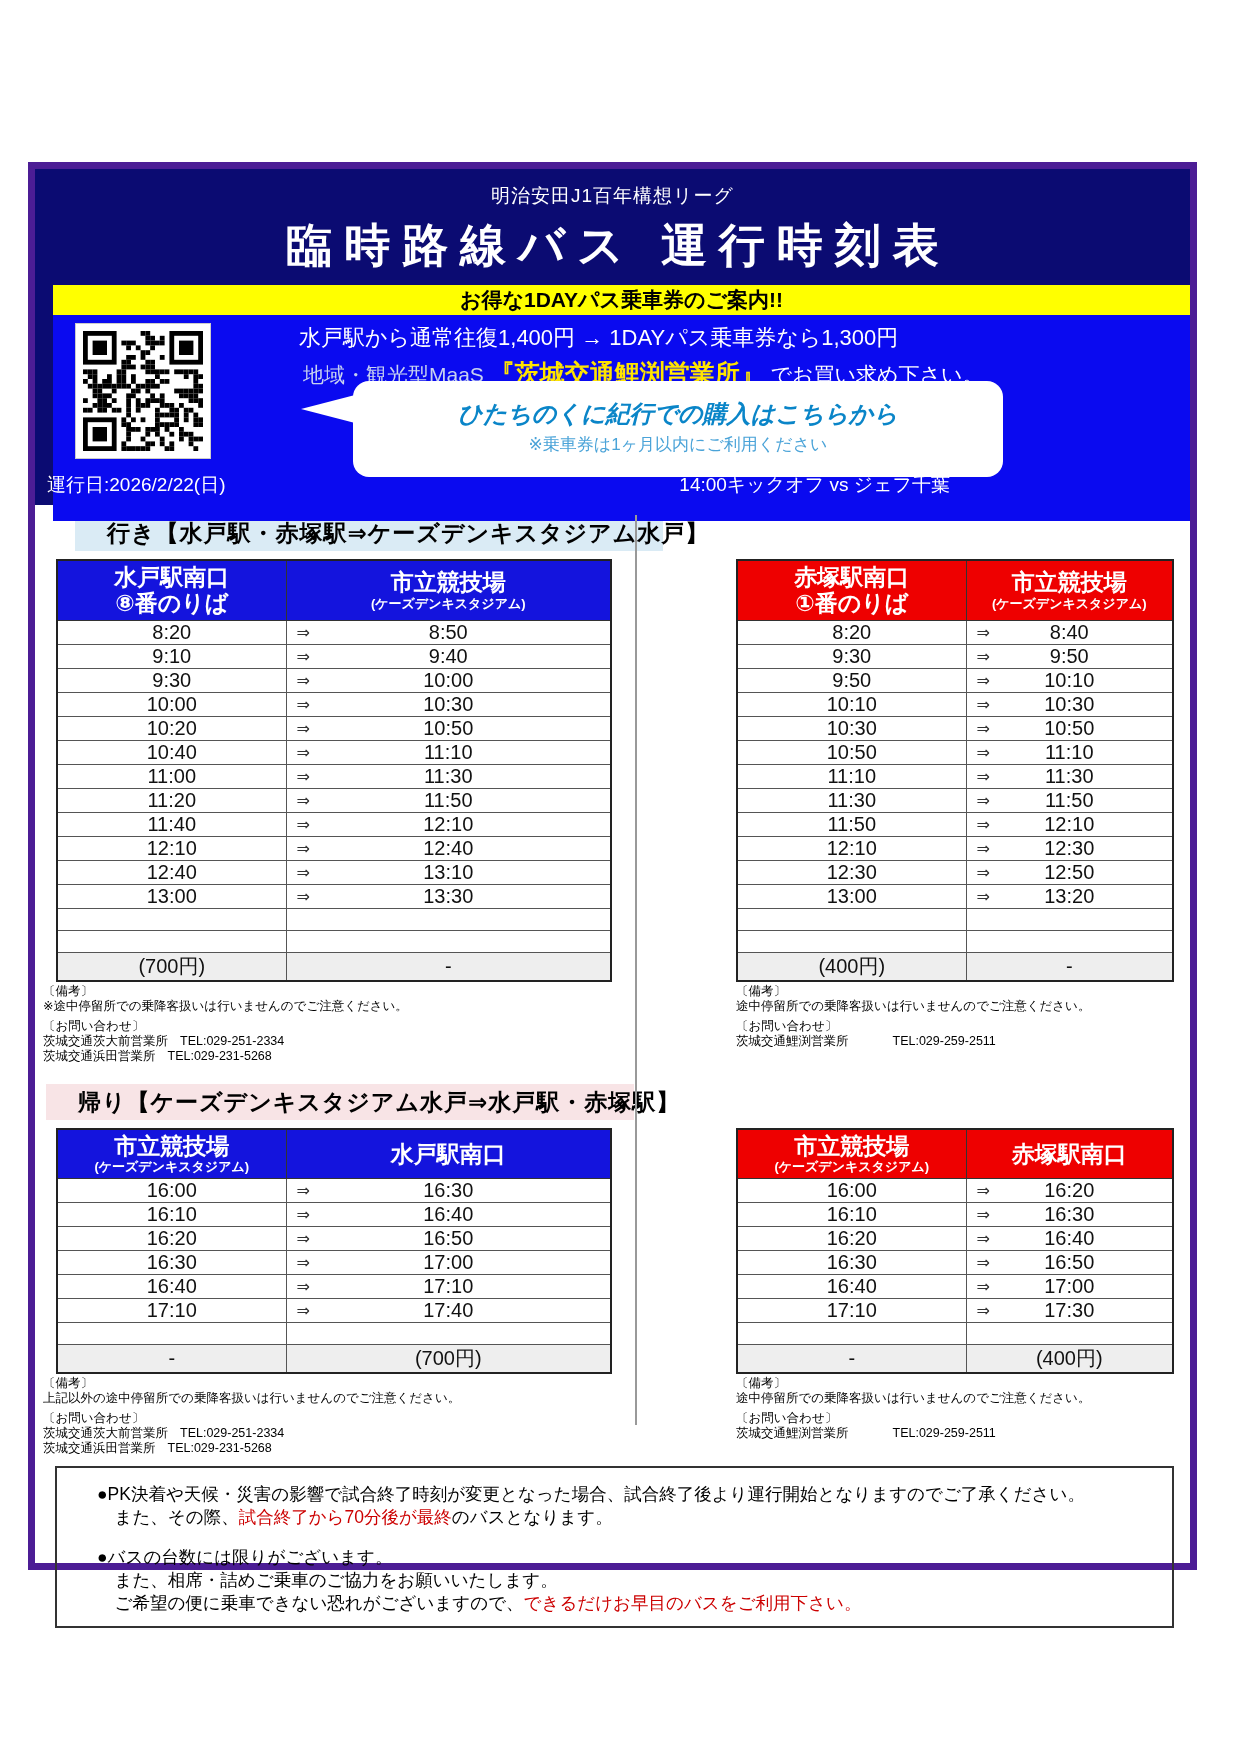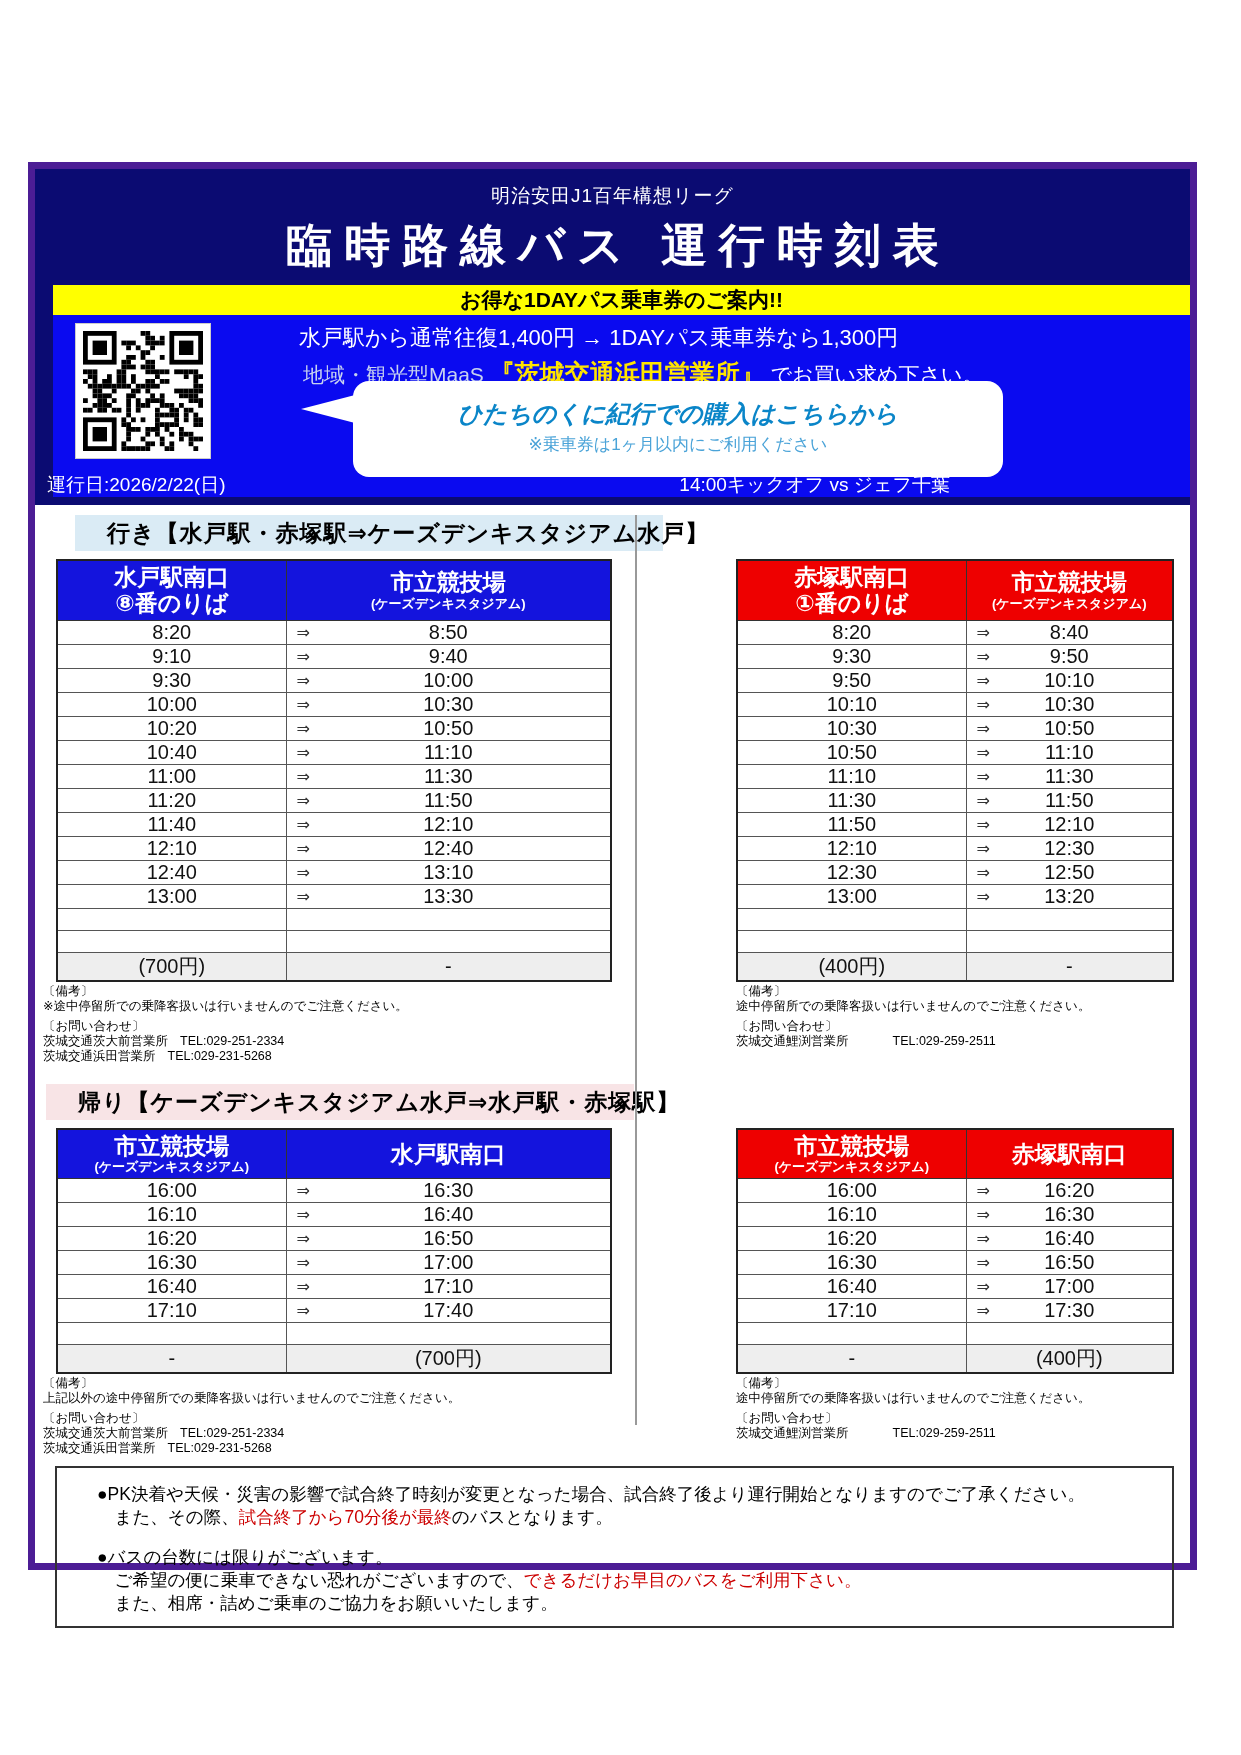--- a/index.html
+++ b/index.html
@@ -3,21 +3,21 @@
 <meta charset="utf-8">
 <style>
   html,body{margin:0;padding:0;background:#fff;}
   body{width:1241px;height:1755px;position:relative;font-family:"Liberation Sans","DejaVu Sans",sans-serif;}
   .doc{position:absolute;left:28px;top:162px;width:1169px;height:1408px;border:7px solid #4c1d95;background:#fff;box-sizing:border-box;}
   
   .navy{background:#0b0b72;height:336px;position:relative;color:#fff;}
   .league{text-align:center;padding-top:14px;font-size:19px;letter-spacing:1px;}
   .main-title{text-align:center;font-size:46px;font-weight:bold;letter-spacing:.26em;text-indent:.26em;margin-top:6px;white-space:nowrap;}
   .yellow-bar{margin-left:18px;height:30px;margin-top:8px;background:#ffff00;color:#000;font-weight:bold;font-size:21px;text-align:center;line-height:30px;}
-  .blue-block{margin-left:18px;height:182px;background:#0a0af0;position:relative;}
+  .blue-block{margin-left:18px;height:206px;background:#0a0af0;position:relative;}
   .qr-box{position:absolute;left:22px;top:8px;width:134px;height:134px;background:#fff;border:1px solid #ccc;display:flex;align-items:center;justify-content:center;}
   .promo1{position:absolute;left:246px;top:8px;font-size:22px;color:#fff;white-space:nowrap;}
   .promo2{position:absolute;left:250px;top:42px;font-size:21px;white-space:nowrap;}
   .p2-prefix{color:#c7d2f0;}
   .p2-em{color:#ffe400;font-weight:bold;font-size:25px;}
   .p2-suffix{color:#fff;}
   .bubble{position:absolute;left:300px;top:66px;width:650px;height:96px;background:#fff;border-radius:16px;}
   .bubble-tail{position:absolute;left:-52px;top:14px;width:0;height:0;border-top:14px solid transparent;border-bottom:14px solid transparent;border-right:54px solid #fff;}
   .bubble-main{text-align:center;margin-top:17px;font-size:24px;font-weight:bold;color:#0a85c8;font-style:italic;}
   .bubble-sub{text-align:center;margin-top:3px;font-size:17px;color:#4aa3d8;}
@@ -284,21 +284,21 @@
             <rect x="100.7" y="5.3" width="26.5" height="26.5" fill="#fff"></rect>
             <rect x="106" y="10.6" width="15.899999999999999" height="15.899999999999999" fill="#000"></rect>
             <rect x="0" y="95.39999999999999" width="37.1" height="37.1" fill="#000"></rect>
             <rect x="5.3" y="100.7" width="26.5" height="26.5" fill="#fff"></rect>
             <rect x="10.6" y="106" width="15.899999999999999" height="15.899999999999999" fill="#000"></rect>
           </svg>
       </div>
       <div class="promo1">水戸駅から通常往復1,400円 → 1DAYパス乗車券なら1,300円</div>
       <div class="promo2">
         <span class="p2-prefix">地域・観光型MaaS</span>
-        <span class="p2-em">『茨城交通浜田営業所』</span>
+        <span class="p2-em">『茨城交通鯉渕営業所』</span>
         <span class="p2-suffix">でお買い求め下さい。</span>
       </div>
       <div class="bubble">
         <div class="bubble-tail"></div>
         <div class="bubble-main">ひたちのくに紀行での購入はこちらから</div>
         <div class="bubble-sub">※乗車券は1ヶ月以内にご利用ください</div>
       </div>
     </div>
     <div class="date-bar">
       <span>運行日:2026/2/22(日)</span>
@@ -632,19 +632,19 @@
     </div>
   </div>
 
   <div class="notice-box">
     <div class="npara">
         <div class="notice-line"><span>●PK決着や天候・災害の影響で試合終了時刻が変更となった場合、試合終了後より運行開始となりますのでご了承ください。</span></div>
         <div class="notice-line"><span>　また、その際、</span><span class="red">試合終了から70分後が最終</span><span>のバスとなります。</span></div>
       </div>
     <div class="npara npara2">
         <div class="notice-line"><span>●バスの台数には限りがございます。</span></div>
+        <div class="notice-line"><span>　また、相席・詰めご乗車のご協力をお願いいたします。</span></div>
         <div class="notice-line"><span>　ご希望の便に乗車できない恐れがございますので、</span><span class="red">できるだけお早目のバスをご利用下さい。</span></div>
-        <div class="notice-line"><span>　また、相席・詰めご乗車のご協力をお願いいたします。</span></div>
       </div>
   </div>
 
   <div class="center-divider"></div>
 </div>
 
 </body></html>

